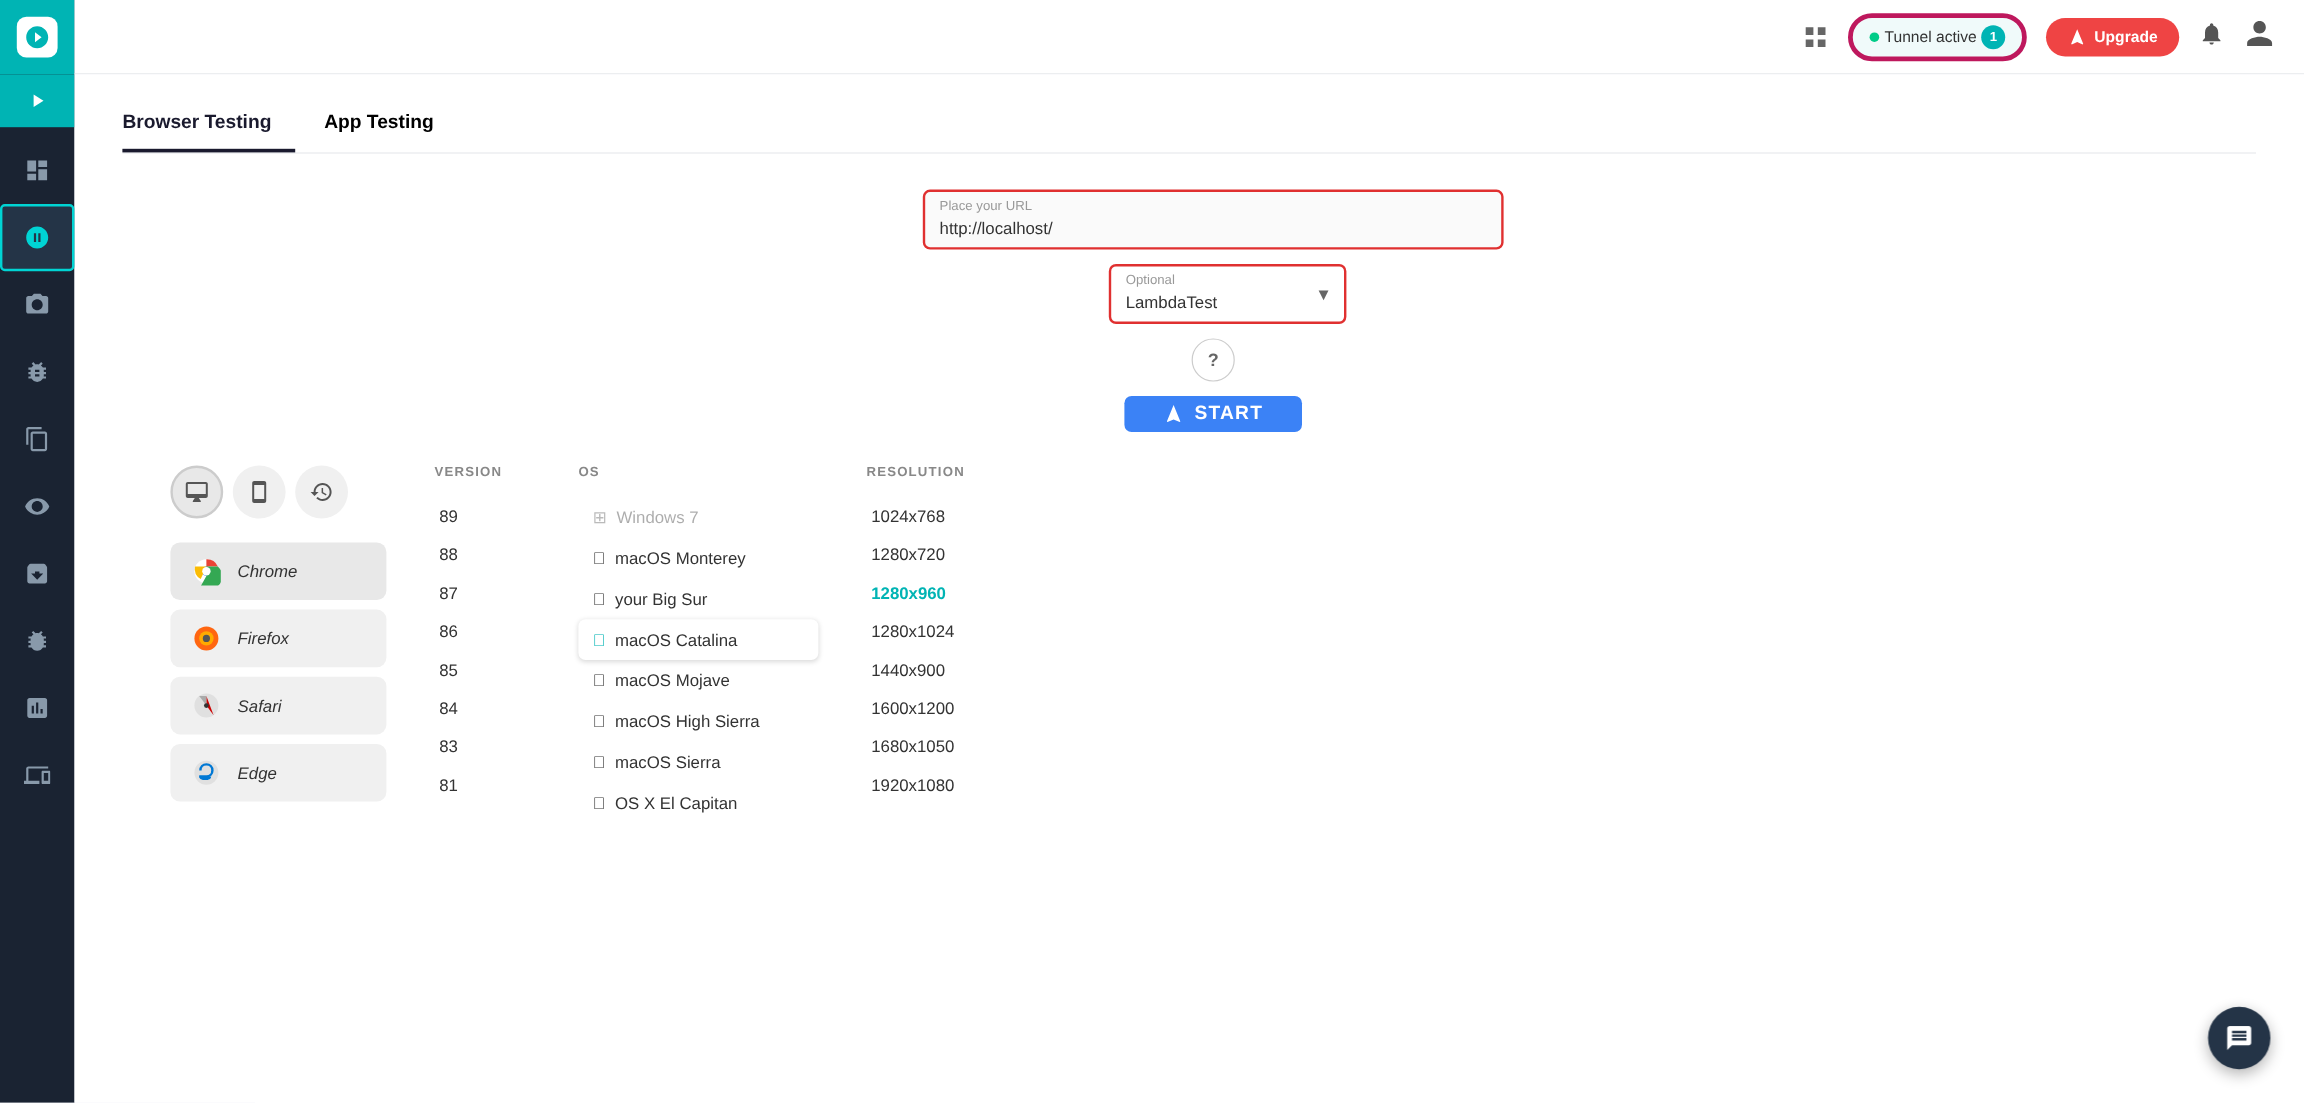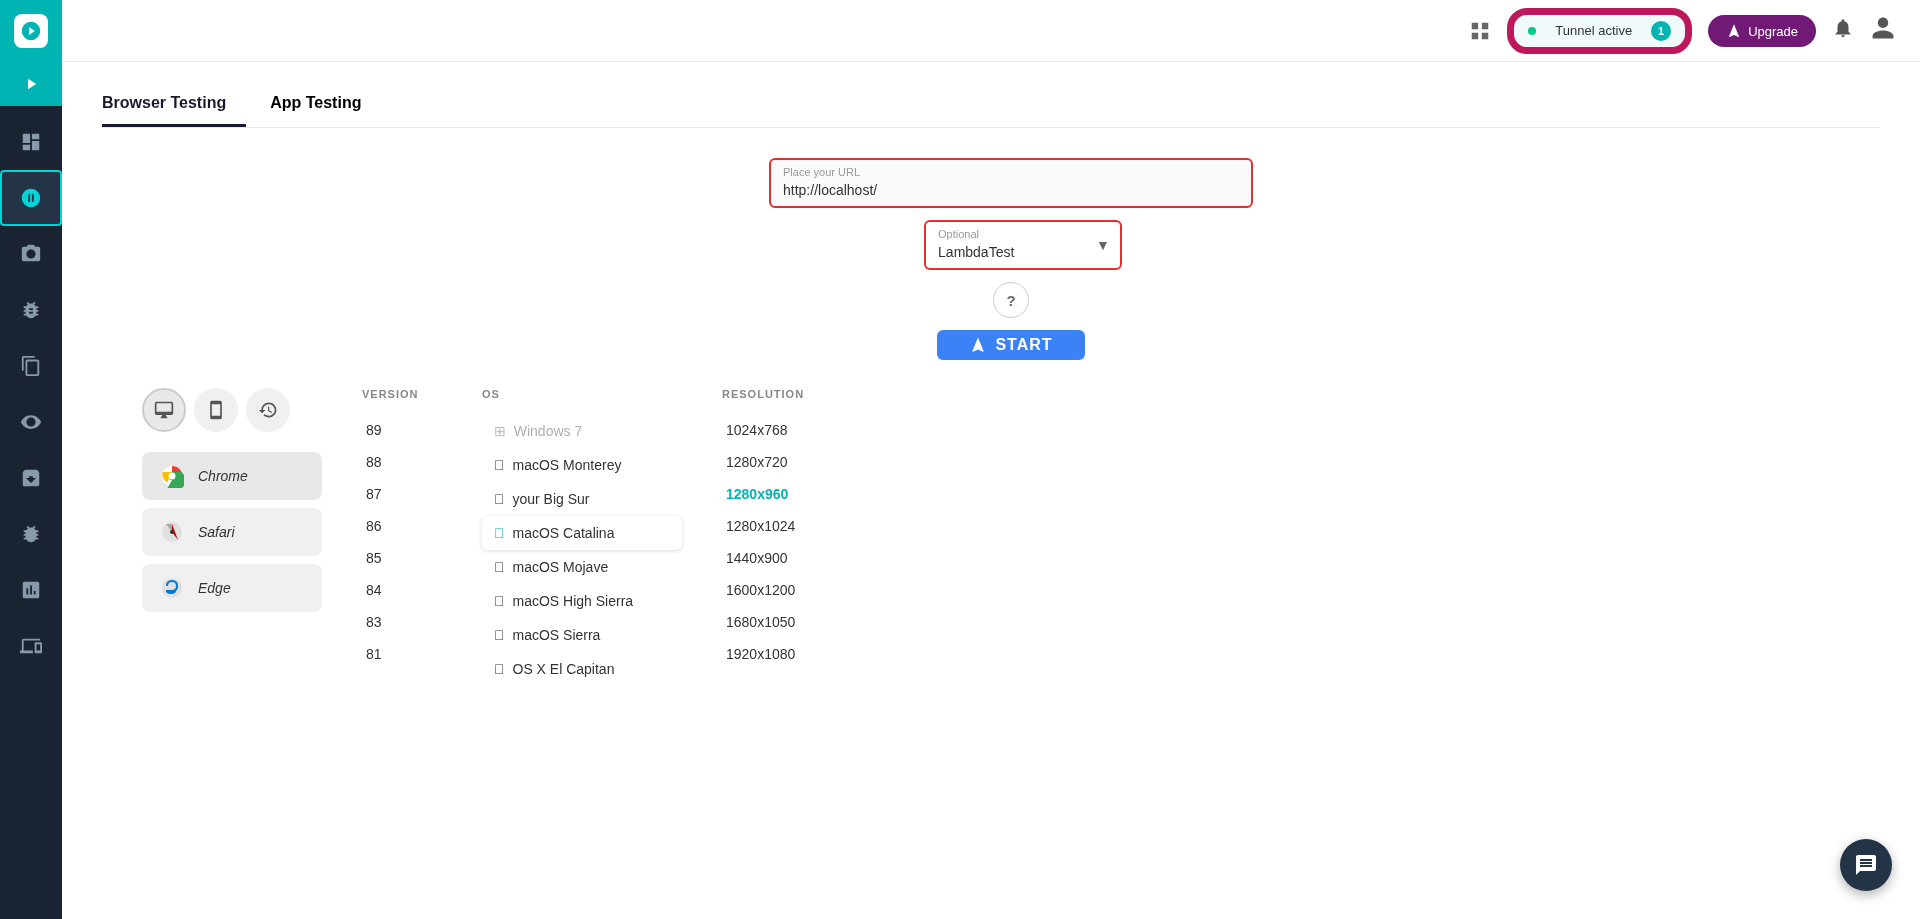--- a/index.html
+++ b/index.html
@@ -72,50 +72,50 @@
       justify-content: flex-end;
       padding: 0 24px;
       gap: 16px;
     }
     .grid-icon {
       color: #666;
       cursor: pointer;
       display: flex; align-items: center;
     }
     .tunnel-badge {
-      display: flex; align-items: center; gap: 19px;
+      display: flex; align-items: center; gap: 4px;
       background: #f0fafa;
-      border: 7px solid #be185d;
+      border: 4px solid #be185d;
       border-radius: 20px;
       padding: 6px 14px;
       font-size: 13px; color: #333;
       cursor: pointer;
     }
     .tunnel-dot {
       width: 8px; height: 8px;
       background: #00cc88;
       border-radius: 50%;
     }
     .tunnel-count {
       background: #00b4b4;
       color: white;
       border-radius: 50%;
       width: 20px; height: 20px;
       display: flex; align-items: center; justify-content: center;
       font-size: 11px; font-weight: bold;
     }
     .upgrade-btn {
-      background: #701a75;
+      background: #ef4444;
       color: white;
       border: none;
       border-radius: 20px;
       padding: 8px 18px;
-      font-size: 13px; font-weight: 400;
-      cursor: pointer;
-      display: flex; align-items: flex-end; gap: 6px;
+      font-size: 13px; font-weight: 700;
+      cursor: pointer;
+      display: flex; align-items: center; gap: 6px;
     }
     .bell-icon, .user-icon {
       color: #555;
       cursor: pointer;
       font-size: 20px;
     }
 
     
     .content {
       flex: 1;
@@ -493,20 +493,30 @@
               <path d="M12 8a4 4 0 1 1 0 8 4 4 0 0 1 0-8z" fill="#4285f4"></path>
               <path d="M12 8h9.5A10 10 0 0 0 12 2z" fill="#ea4335"></path>
               <path d="M12 8H2.5A10 10 0 0 0 7.27 18.5z" fill="#fbbc05"></path>
               <path d="M12 16l-4.73 8.5A10 10 0 0 0 21.5 8H12z" fill="#34a853"></path>
               <circle cx="12" cy="12" r="3.5" fill="#fff"></circle>
             </svg>
           </div>
           <span>Chrome</span>
         </div>
 
+        <div class="browser-item">
+          <div class="browser-icon">
+            <svg width="24" height="24" viewBox="0 0 24 24">
+              <circle cx="12" cy="12" r="10" fill="#ff6611"></circle>
+              <circle cx="12" cy="12" r="6" fill="#ffaa00"></circle>
+              <circle cx="12" cy="12" r="3" fill="#555"></circle>
+            </svg>
+          </div>
+          <span>Firefox</span>
+        </div>
 
         <div class="browser-item">
           <div class="browser-icon">
             <svg width="24" height="24" viewBox="0 0 24 24">
               <circle cx="12" cy="12" r="10" fill="#e0e0e0"></circle>
               <polygon points="12,4 12,12 18,20" fill="#cc0000"></polygon>
               <polygon points="12,4 12,12 6,4" fill="#aaa"></polygon>
               <circle cx="12" cy="12" r="2" fill="#333"></circle>
             </svg>
           </div>

